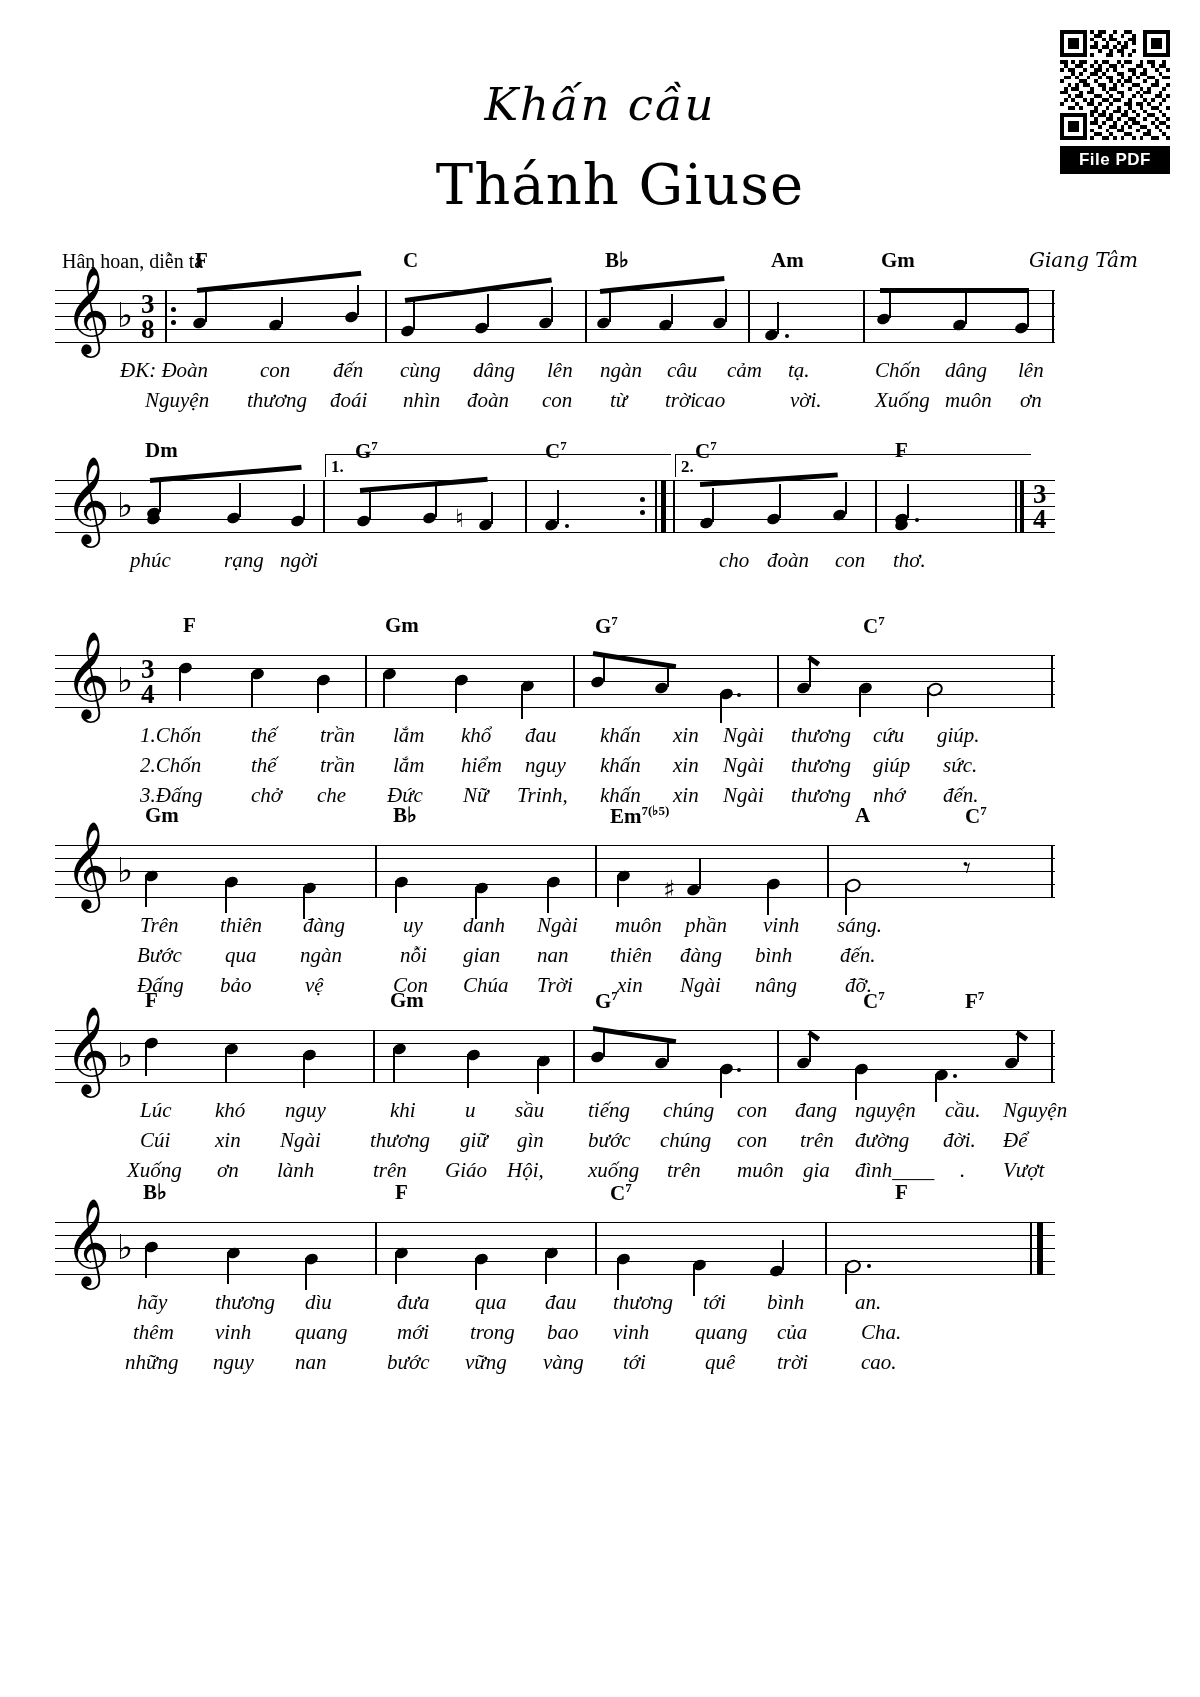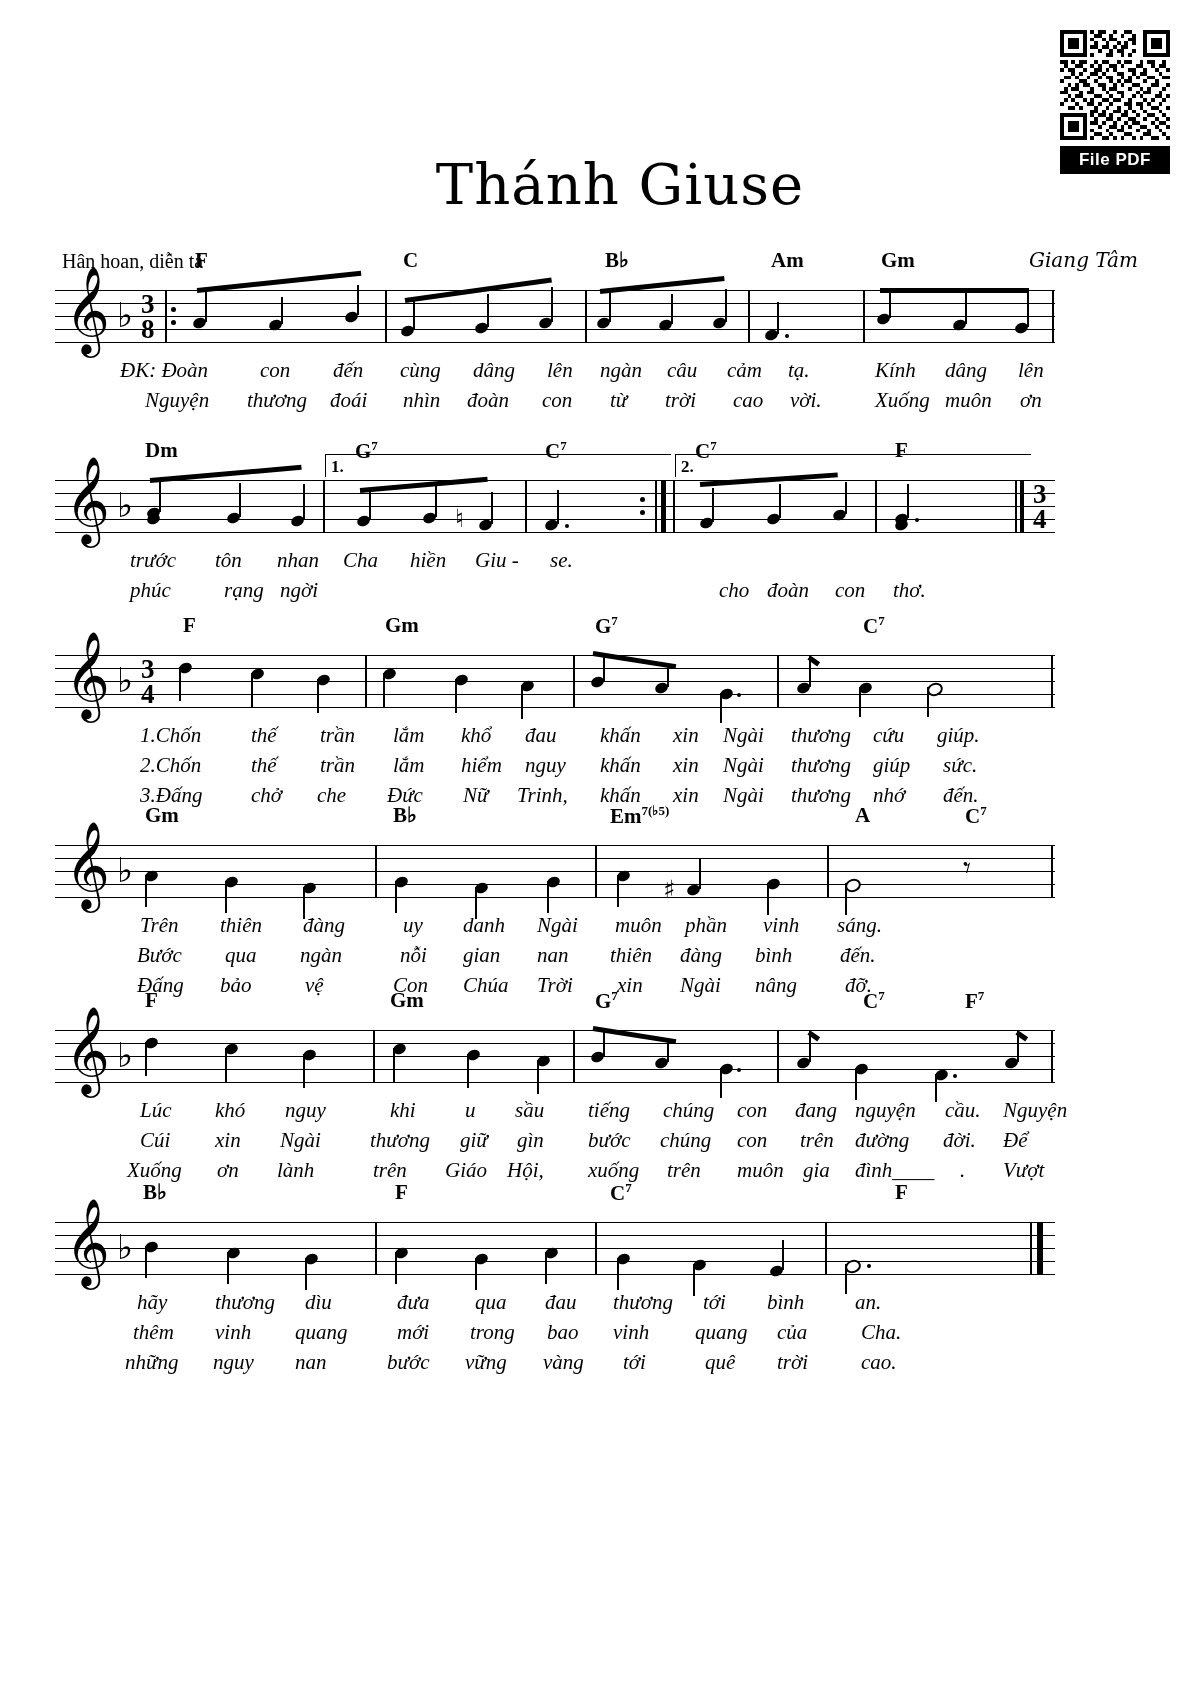--- a/index.html
+++ b/index.html
@@ -310,20 +310,21 @@
           <rect x="16" y="28" width="1" height="1"></rect>
           <rect x="19" y="28" width="1" height="1"></rect>
           <rect x="21" y="28" width="1" height="1"></rect>
           <rect x="24" y="28" width="2" height="1"></rect>
           <rect x="28" y="28" width="1" height="1"></rect>
       </g>
     </svg>
     <div class="qr-label">File PDF</div>
   </div>
 
+  <div class="title1">Khấn cầu</div>
   <div class="title2">Thánh Giuse</div>
   <div class="tempo">Hân hoan, diễn tả</div>
   <div class="composer">Giang Tâm</div>
 
   <div class="system" style="top:290px">
     <div class="staff">
       <div class="line"></div>
         <div class="line"></div>
         <div class="line"></div>
         <div class="line"></div>
@@ -394,34 +395,34 @@
         <span style="left:65px">ĐK: Đoàn</span>
         <span style="left:205px">con</span>
         <span style="left:278px">đến</span>
         <span style="left:345px">cùng</span>
         <span style="left:418px">dâng</span>
         <span style="left:492px">lên</span>
         <span style="left:545px">ngàn</span>
         <span style="left:612px">câu</span>
         <span style="left:672px">cảm</span>
         <span style="left:733px">tạ.</span>
-        <span style="left:820px">Kính</span>
+        <span style="left:820px">Chốn</span>
         <span style="left:890px">dâng</span>
         <span style="left:963px">lên</span>
       </div>
       <div class="lyric-line">
         <span style="left:90px">Nguyện</span>
         <span style="left:192px">thương</span>
         <span style="left:275px">đoái</span>
         <span style="left:348px">nhìn</span>
         <span style="left:412px">đoàn</span>
         <span style="left:487px">con</span>
         <span style="left:555px">từ</span>
         <span style="left:610px">trời</span>
-        <span style="left:678px">cao</span>
+        <span style="left:640px">cao</span>
         <span style="left:735px">vời.</span>
         <span style="left:820px">Xuống</span>
         <span style="left:890px">muôn</span>
         <span style="left:965px">ơn</span>
       </div>
     </div>
   </div>
 
   <div class="system" style="top:480px">
     <div class="staff">
@@ -497,29 +498,20 @@
         <i style="left:0;width:2px"></i>
           <i style="left:5px;width:4px"></i>
       </div>
 
       <div class="barline" style="left:268px"></div>
       <div class="barline" style="left:470px"></div>
       <div class="barline" style="left:618px"></div>
       <div class="barline" style="left:820px"></div>
     </div>
     <div class="lyrics">
-      <div class="lyric-line">
-        <span style="left:75px">trước</span>
-        <span style="left:160px">tôn</span>
-        <span style="left:222px">nhan</span>
-        <span style="left:288px">Cha</span>
-        <span style="left:355px">hiền</span>
-        <span style="left:420px">Giu -</span>
-        <span style="left:495px">se.</span>
-      </div>
       <div class="lyric-line">
         <span style="left:75px">phúc</span>
         <span style="left:169px">rạng</span>
         <span style="left:225px">ngời</span>
         <span style="left:664px">cho</span>
         <span style="left:712px">đoàn</span>
         <span style="left:780px">con</span>
         <span style="left:838px">thơ.</span>
       </div>
     </div>

